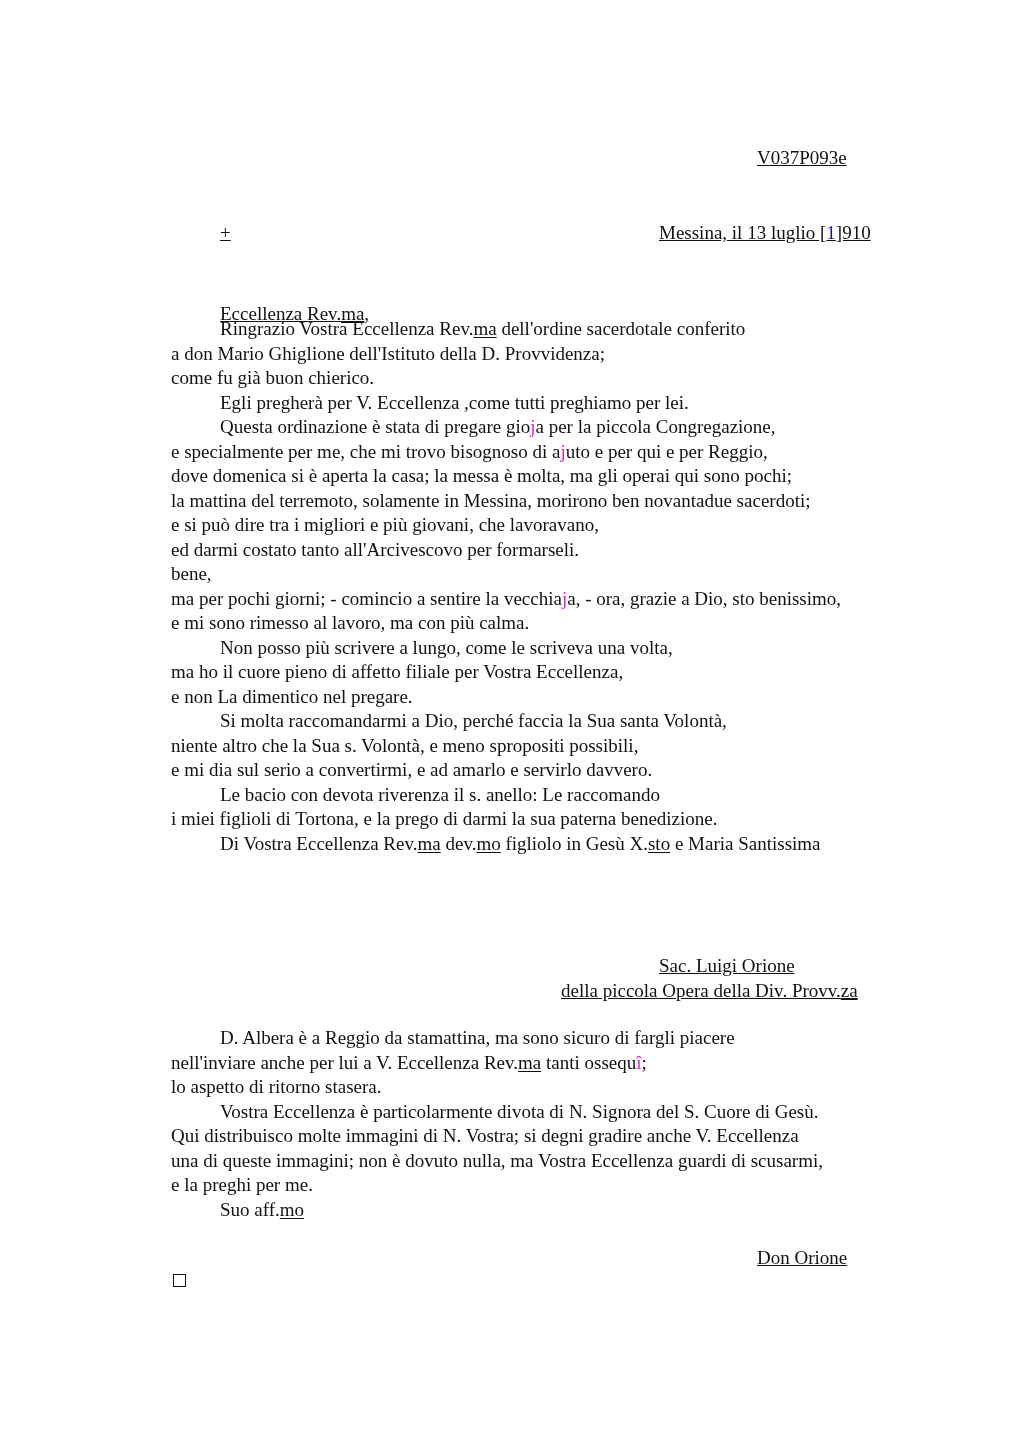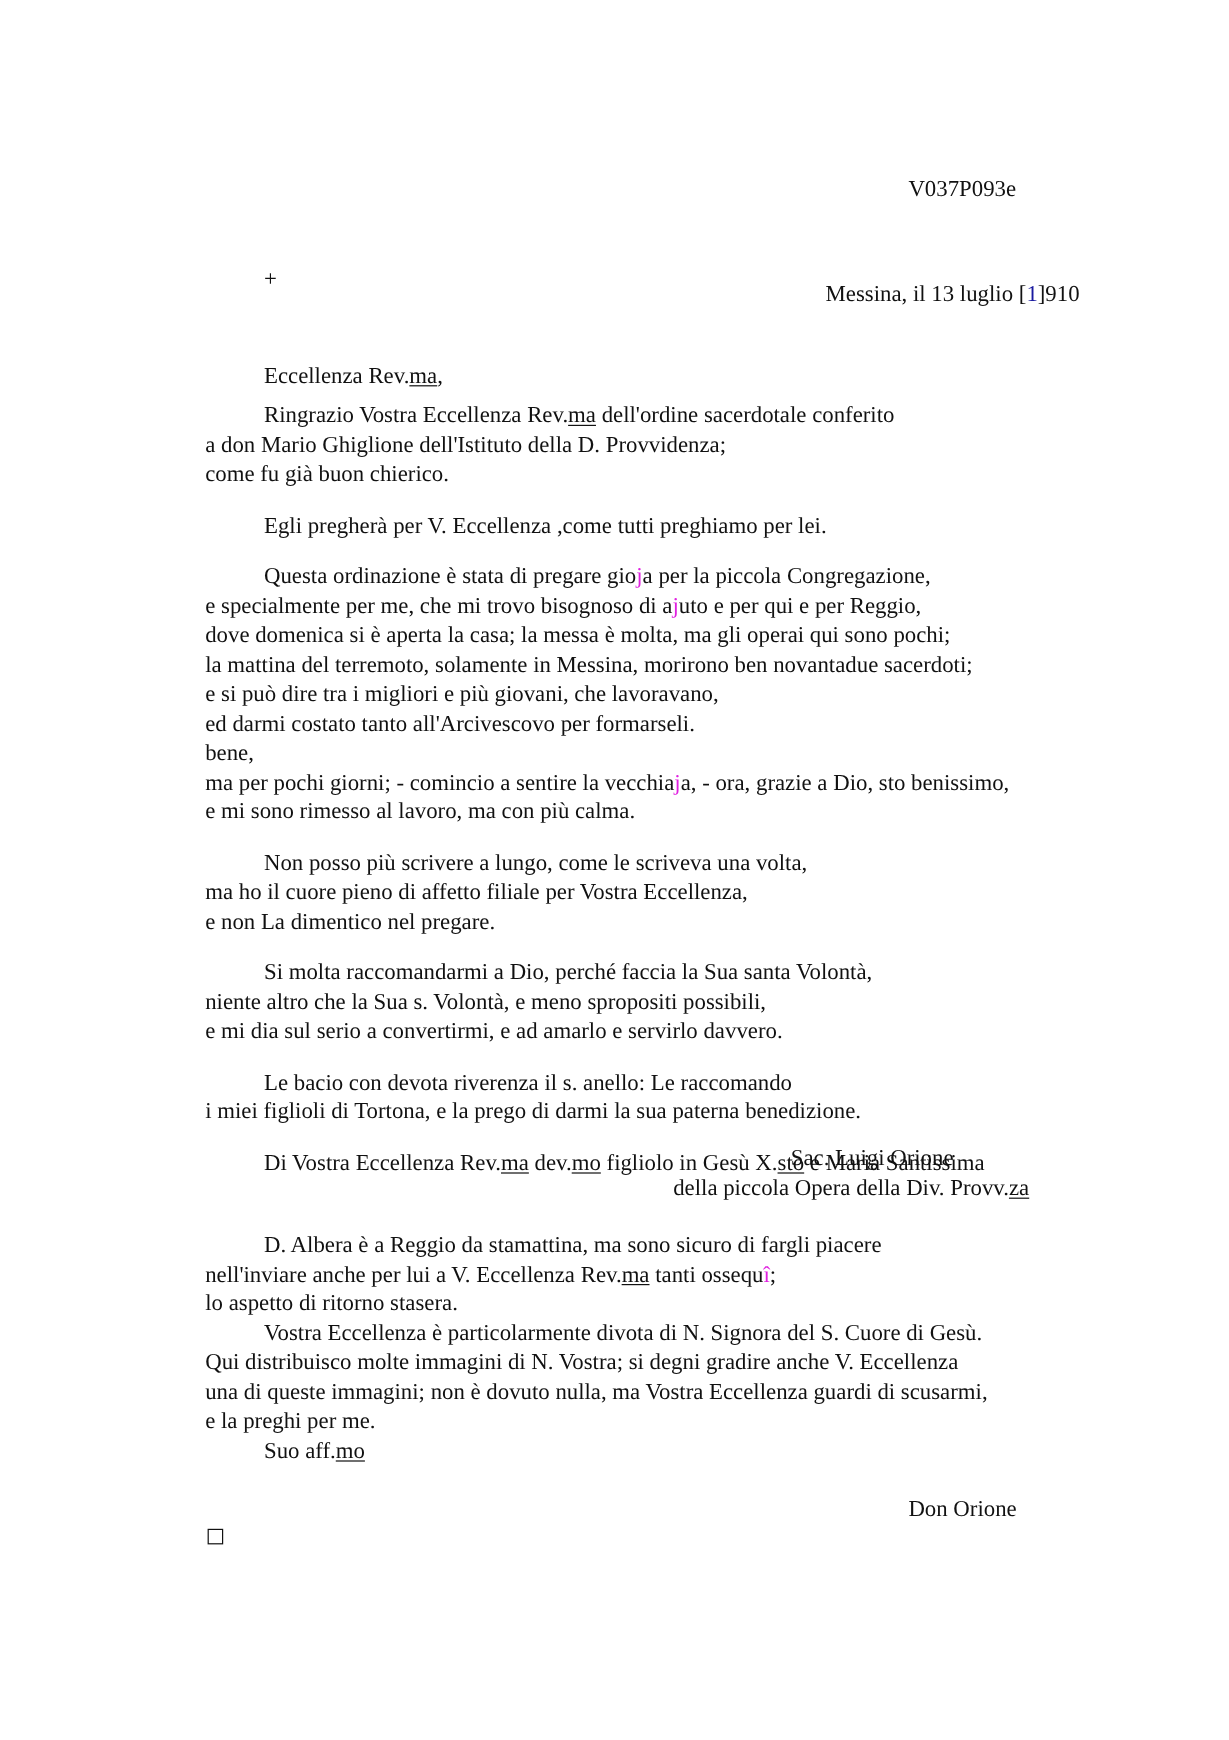--- a/index.html
+++ b/index.html
@@ -1,43 +1,43 @@
 <!DOCTYPE html>
 <html><head>
 <meta charset="utf-8">
 <style>
   html, body { margin: 0; padding: 0; background: #ffffff; }
   body {
     width: 1024px; height: 1450px; position: relative; overflow: hidden;
     font-family: "Liberation Serif", serif; font-size: 19px; color: #111111;
   }
-  .abs { position: absolute; white-space: nowrap; line-height: 24px; }
+  .abs { position: absolute; white-space: nowrap; line-height: 24px; text-decoration: underline; }
   .u { text-decoration: underline; text-underline-offset: 2px; }
   .mag { color: #e020e0; }
   .blue { color: #1a1aa0; }
   #body-text { position: absolute; left: 171px; top: 317px; width: 760px; }
   #body-text .ln { white-space: nowrap; line-height: 24.5px; height: 24.5px; }
-  #body-text .ind { padding-left: 49px; margin-top: 18px; }
+  #body-text .ind { padding-left: 49px; }
   #ps-text { position: absolute; left: 171px; top: 1026px; width: 760px; }
   #ps-text .ln { white-space: nowrap; line-height: 24.5px; height: 24.5px; }
   #ps-text .ind { padding-left: 49px; }
   .end-box {
     position: absolute; left: 173px; top: 1274px; width: 13px; height: 13px;
     border: 1.5px solid #111; box-sizing: border-box;
   }
 </style>
 </head>
 <body>
 
 <div>
   <div class="abs" style="left:757px; top:146px;">V037P093e</div>
 
   <div class="abs" style="left:220px; top:221px;">+</div>
 
-  <div class="abs" style="left:659px; top:234px;margin-left:29px;">
+  <div class="abs" style="left:659px; top:221px;">
     <span>Messina, il 13 luglio [</span><span class="blue">1</span><span>]910</span>
   </div>
 
   <div class="abs" style="left:220px; top:269px;margin-top:33px;">
     <span>Eccellenza Rev.</span><span class="u">ma</span><span>,</span>
   </div>
 
   <div id="body-text">
       <div class="ln ind"><span>Ringrazio Vostra Eccellenza Rev.</span><span class="u">ma</span><span> dell'ordine sacerdotale conferito</span></div>
       <div class="ln"><span>a don Mario Ghiglione dell'Istituto della D. Provvidenza;</span></div>

